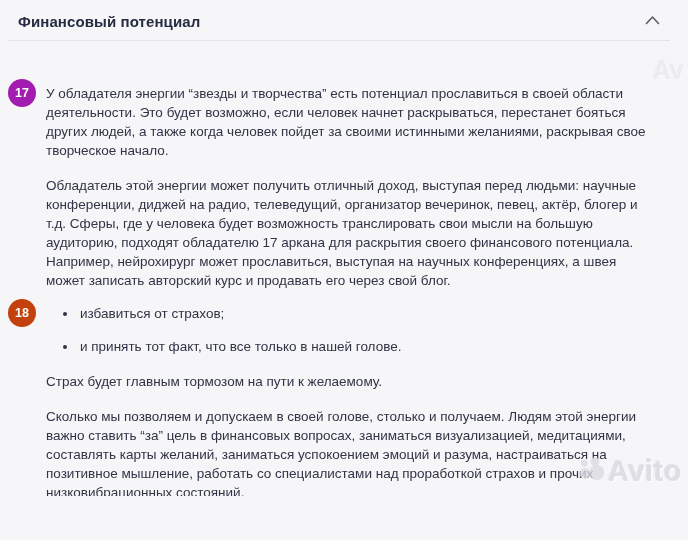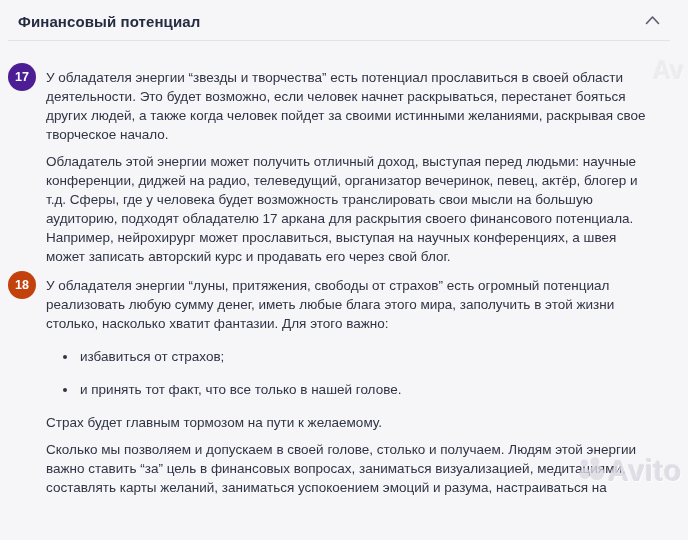--- a/index.html
+++ b/index.html
@@ -34,21 +34,21 @@
   .divider {
     height: 1px;
     background: #e3e2e7;
     margin: 0 18px 0 8px;
   }
   .content {
     padding: 27px 36px 0 46px;
     color: #303446;
   }
   .content p {
-    margin: 0 0 8px 0;
+    margin: 16px 0 8px 0;
     font-size: 13.5px;
     line-height: 19px;
   }
   .item { position: relative; margin-bottom: 10px; }
   .badge {
     position: absolute;
     left: -38px; top: -5px;
     width: 28px; height: 28px;
     border-radius: 50%;
     color: #ffffff;
@@ -95,28 +95,27 @@
       <svg width="15" height="11" viewBox="0 0 15 11">
         <polyline points="1.5,8.5 7.5,2 13.5,8.5" fill="none" stroke="#5a5f6d" stroke-width="1.6" stroke-linecap="round" stroke-linejoin="round"></polyline>
       </svg>
     </span>
   </div>
   <div class="divider"></div>
 
   <div class="content">
 
     <div class="item">
-      <div class="badge" style="background-color: #4c1d95;">17</div>
+      <div class="badge" style="background-color: #a21caf;">17</div>
       <p>У обладателя энергии “звезды и творчества” есть потенциал прославиться в своей области деятельности. Это будет возможно, если человек начнет раскрываться, перестанет бояться других людей, а также когда человек пойдет за своими истинными желаниями, раскрывая свое творческое начало.</p>
       <p>Обладатель этой энергии может получить отличный доход, выступая перед людьми: научные конференции, диджей на радио, телеведущий, организатор вечеринок, певец, актёр, блогер и т.д. Сферы, где у человека будет возможность транслировать свои мысли на большую аудиторию, подходят обладателю 17 аркана для раскрытия своего финансового потенциала. Например, нейрохирург может прославиться, выступая на научных конференциях, а швея может записать авторский курс и продавать его через свой блог.</p>
     </div>
 
     <div class="item">
       <div class="badge" style="background-color: #c2410c;">18</div>
-      <p>У обладателя энергии “луны, притяжения, свободы от страхов” есть огромный потенциал реализовать любую сумму денег, иметь любые блага этого мира, заполучить в этой жизни столько, насколько хватит фантазии. Для этого важно:</p>
       <ul class="bullets">
         <li>избавиться от страхов;</li>
         <li>и принять тот факт, что все только в нашей голове.</li>
       </ul>
       <p>Страх будет главным тормозом на пути к желаемому.</p>
       <p>Сколько мы позволяем и допускаем в своей голове, столько и получаем. Людям этой энергии важно ставить “за” цель в финансовых вопросах, заниматься визуализацией, медитациями, составлять карты желаний, заниматься успокоением эмоций и разума, настраиваться на позитивное мышление, работать со специалистами над проработкой страхов и прочих низковибрационных состояний,</p>
     </div>
 
   </div>
 

